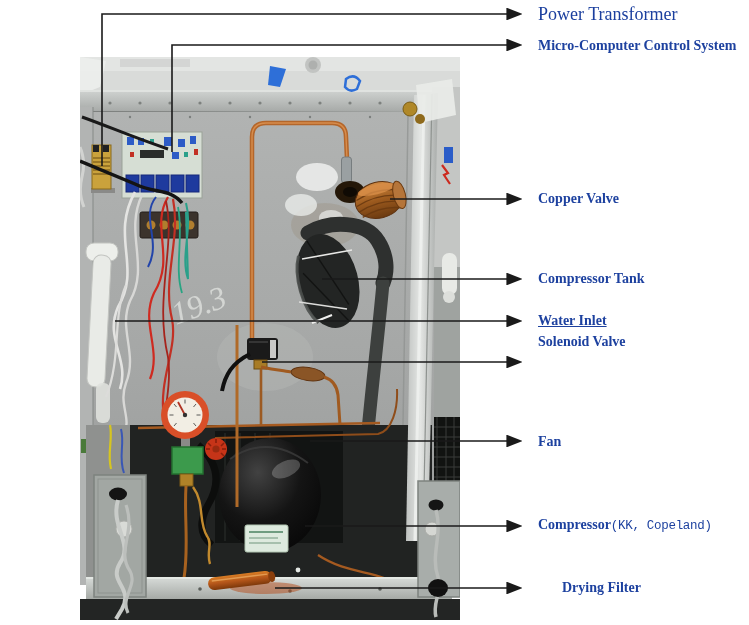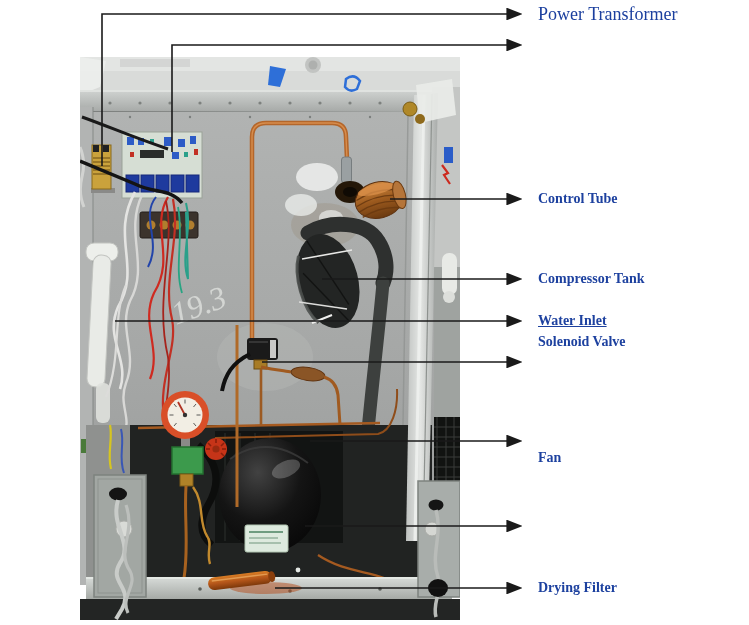--- a/index.html
+++ b/index.html
@@ -399,27 +399,31 @@
       <path d="M115,321 L520,321" marker-end="url(#ah)"></path>
       <path d="M262,362 L520,362" marker-end="url(#ah)"></path>
       <path d="M310,441 L520,441" marker-end="url(#ah)"></path>
       <path d="M305,526 L520,526" marker-end="url(#ah)"></path>
       <path d="M275,588 L520,588" marker-end="url(#ah)"></path>
     </g>
   </svg>
 
   <div class="callout-label primary" style="left:538px;top:3px;">Power Transformer</div>
 
-
-  <div class="callout-label" style="left:538px;top:191px;">Control Tube</div>
+  <div class="callout-label" style="left:538px;top:38px;">Micro-Computer Control System</div>
+
+  <div class="callout-label" style="left:538px;top:191px;">Copper Valve</div>
 
   <div class="callout-label" style="left:538px;top:271px;">Compressor Tank</div>
 
   <div class="callout-label" style="left:538px;top:313px;text-decoration:underline;">Water Inlet</div>
 
   <div class="callout-label" style="left:538px;top:334px;">Solenoid Valve</div>
 
-  <div class="callout-label" style="left:538px;top:450px;">Fan</div>
-
-
-  <div class="callout-label" style="left:538px;top:580px;">Drying Filter</div>
+  <div class="callout-label" style="left:538px;top:434px;">Fan</div>
+
+  <div class="callout-label" style="left:538px;top:517px;">
+    <span>Compressor</span><span class="callout-note">(KK, Copeland)</span>
+  </div>
+
+  <div class="callout-label" style="left:562px;top:580px;">Drying Filter</div>
 
 </div>
 
 </body></html>

